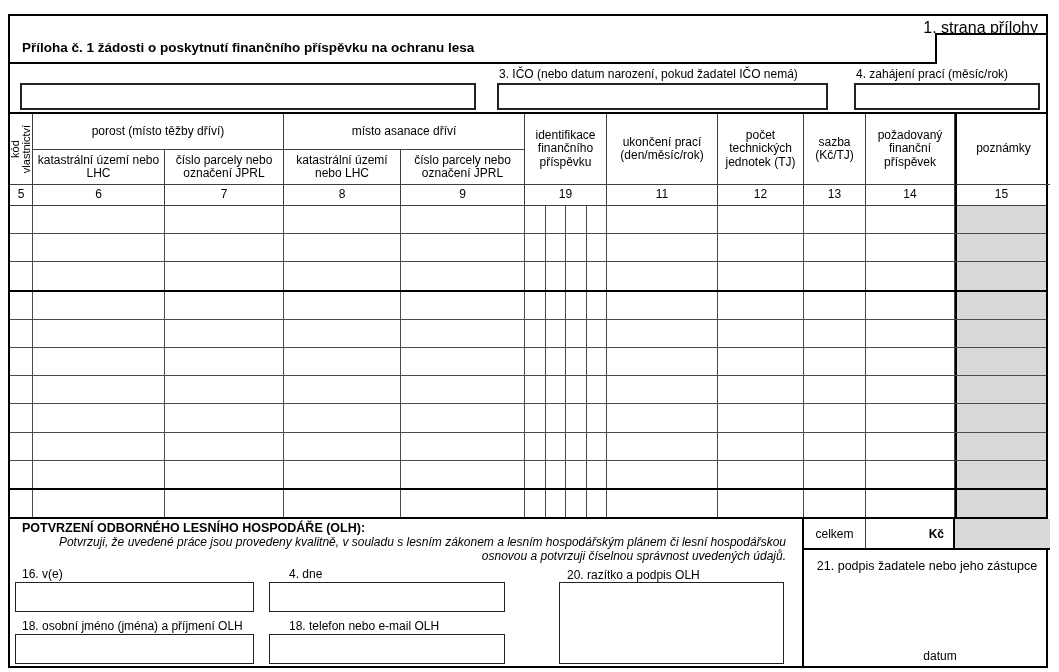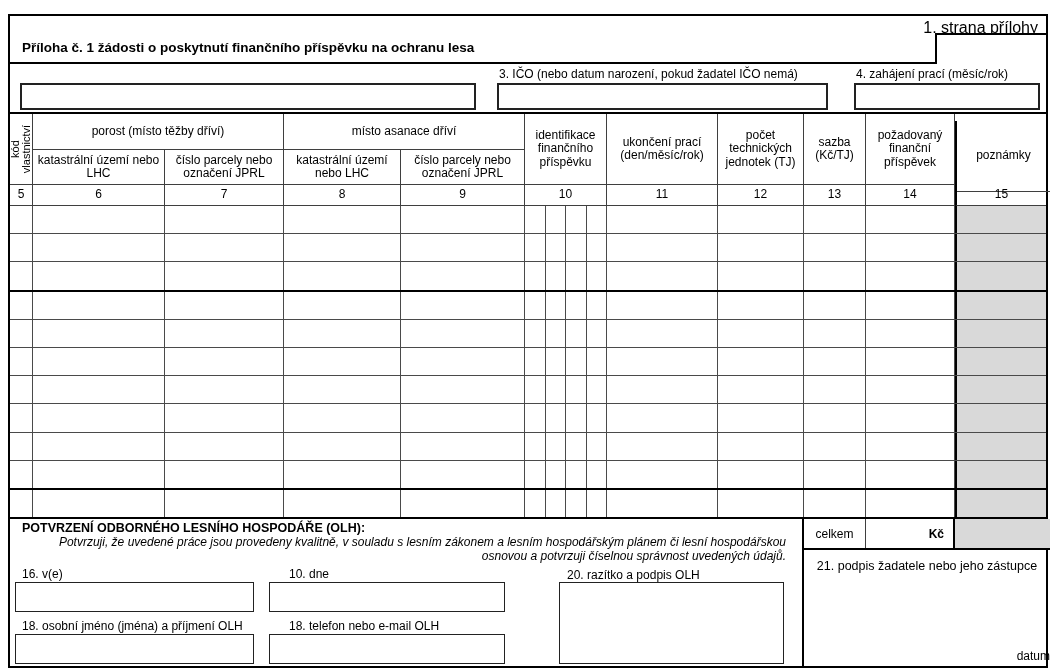--- a/index.html
+++ b/index.html
@@ -26,21 +26,21 @@
   .sec-applicant { left:0; top:48px; width:100%; height:50px; border-bottom:2px solid #000; }
   .flabel { position:absolute; top:3px; font-size:12px; white-space:nowrap; }
   .fbox { position:absolute; top:19px; height:27px; border:2px solid #222; background:#fff; }
 
   
   .hc {
     position:absolute; display:flex; align-items:center; justify-content:center;
     text-align:center; font-size:12px; line-height:13.5px;
     border-right:1px solid #3f3f3f; border-bottom:1px solid #3f3f3f; padding:1px 2px;
   }
-  .hc.noR { border-right:none;margin-top:7px; }
+  .hc.noR { border-right:none; }
   .hc.thickL { border-left:2px solid #000; }
   .vwrap { transform:rotate(-90deg); width:60px; font-size:11px; line-height:11px; text-align:center; }
 
   
   .numrow { left:0; top:169px; width:100%; height:21px; display:flex; }
   .numrow span {
     display:block; height:100%; text-align:center; font-size:12px; line-height:19px;
     border-right:1px solid #3f3f3f; border-bottom:1px solid #3f3f3f;
   }
   .numrow span:last-child { border-right:none; border-left:2px solid #000; flex:1; }
@@ -64,21 +64,21 @@
   
   .sec-olh { left:0; top:503px; width:794px; height:149px; border-right:2px solid #000;text-align:right; }
   .olh-head { position:absolute; left:12px; top:2px; font-size:12.5px; font-weight:bold; }
   .olh-statement { position:absolute; left:12px; top:17px; width:764px; font-size:12px; font-style:italic; line-height:13.5px; }
   .olh-label { position:absolute; font-size:12px; white-space:nowrap; }
   .olh-box { position:absolute; border:1.5px solid #222; background:#fff; }
 
   
   .sec-sign { left:794px; top:534px; width:246px; height:118px; }
   .sign-label { display:block; text-align:center; margin-top:9px; font-size:12.5px; }
-  .datum { position:absolute; left:0; right:0; bottom:5px; text-align:right; font-size:12px;margin-left:26px; }
+  .datum { position:absolute; left:0; right:0; bottom:5px; text-align:center; font-size:12px;margin-left:26px; }
 </style>
 </head>
 <body>
 
 <div class="form">
 
   <div class="abs sec-title">
     <div class="title">Příloha č. 1 žádosti o poskytnutí finančního příspěvku na ochranu lesa</div>
     <div class="page-label">1. strana přílohy</div>
     <div class="page-box"></div>
@@ -107,21 +107,21 @@
   <div class="abs hc" style="left:794px;top:98px;width:62px;height:71px">sazba (Kč/TJ)</div>
   <div class="abs hc" style="left:856px;top:98px;width:89px;height:71px">požadovaný finanční příspěvek</div>
   <div class="abs hc noR thickL" style="left:945px;top:98px;width:95px;height:71px">poznámky</div>
 
   <div class="abs numrow">
     <span style="width:23px">5</span>
     <span style="width:132px">6</span>
     <span style="width:119px">7</span>
     <span style="width:117px">8</span>
     <span style="width:124px">9</span>
-    <span style="width:82px">10</span>
+    <span style="width:82px">19</span>
     <span style="width:111px">11</span>
     <span style="width:86px">12</span>
     <span style="width:62px">13</span>
     <span style="width:89px">14</span>
     <span>15</span>
   </div>
 
   <div class="abs tbody" id="tbody">
       <div class="trow">
         <div class="tc" style="width: 23px;"></div>
@@ -307,21 +307,21 @@
     <div class="t-celkem">celkem</div>
     <div class="t-kc">Kč</div>
     <div class="t-shade"></div>
   </div>
 
   <div class="abs sec-olh">
     <div class="olh-head">POTVRZENÍ ODBORNÉHO LESNÍHO HOSPODÁŘE (OLH):</div>
     <div class="olh-statement">Potvrzuji, že uvedené práce jsou provedeny kvalitně, v souladu s lesním zákonem a lesním hospodářským plánem či lesní hospodářskou osnovou a potvrzuji číselnou správnost uvedených údajů.</div>
 
     <div class="olh-label" style="left:12px;top:48px">16. v(e)</div>
-    <div class="olh-label" style="left:279px;top:48px">10. dne</div>
+    <div class="olh-label" style="left:279px;top:48px">4. dne</div>
     <div class="olh-label" style="left:557px;top:49px">20. razítko a podpis OLH</div>
 
     <div class="olh-box" style="left:5px;top:63px;width:239px;height:30px"></div>
     <div class="olh-box" style="left:259px;top:63px;width:236px;height:30px"></div>
     <div class="olh-box" style="left:549px;top:63px;width:225px;height:82px"></div>
 
     <div class="olh-label" style="left:12px;top:100px">18. osobní jméno (jména) a příjmení OLH</div>
     <div class="olh-label" style="left:279px;top:100px">18. telefon nebo e-mail OLH</div>
 
     <div class="olh-box" style="left:5px;top:115px;width:239px;height:30px"></div>

